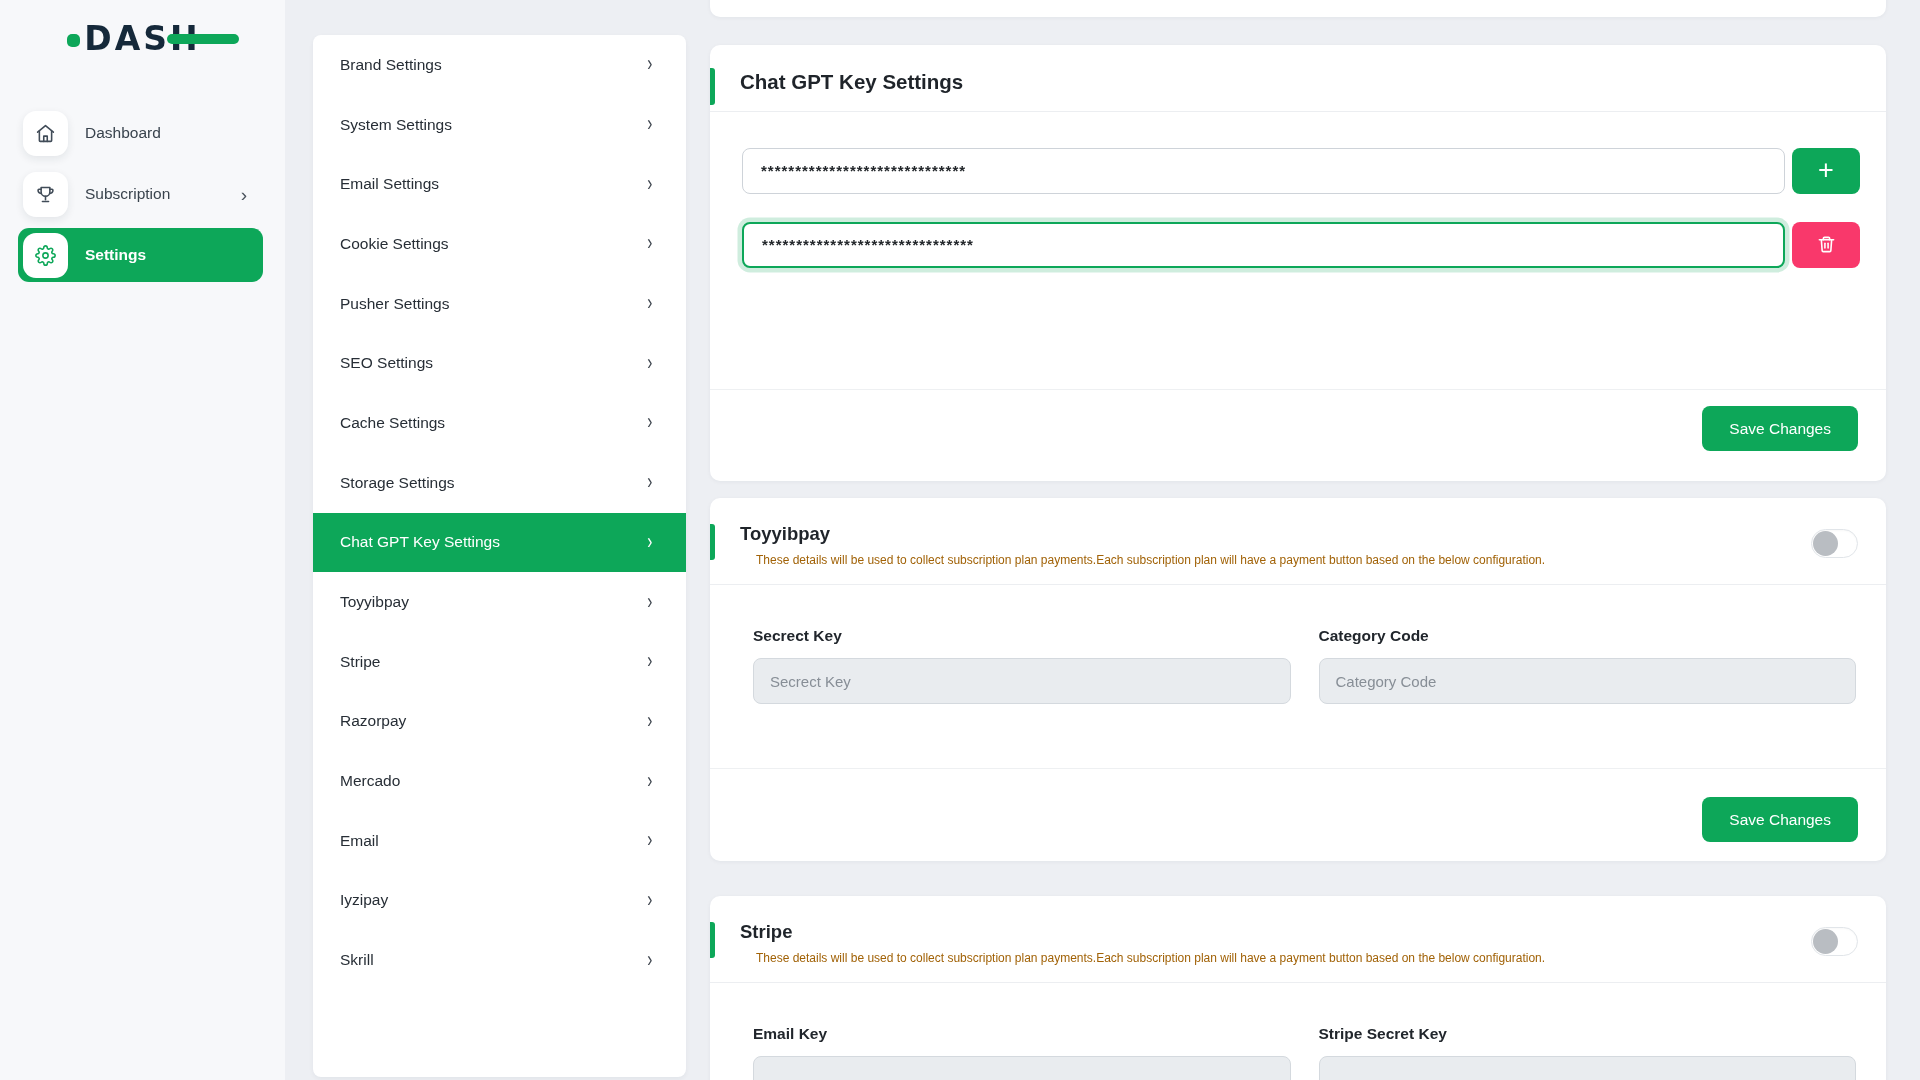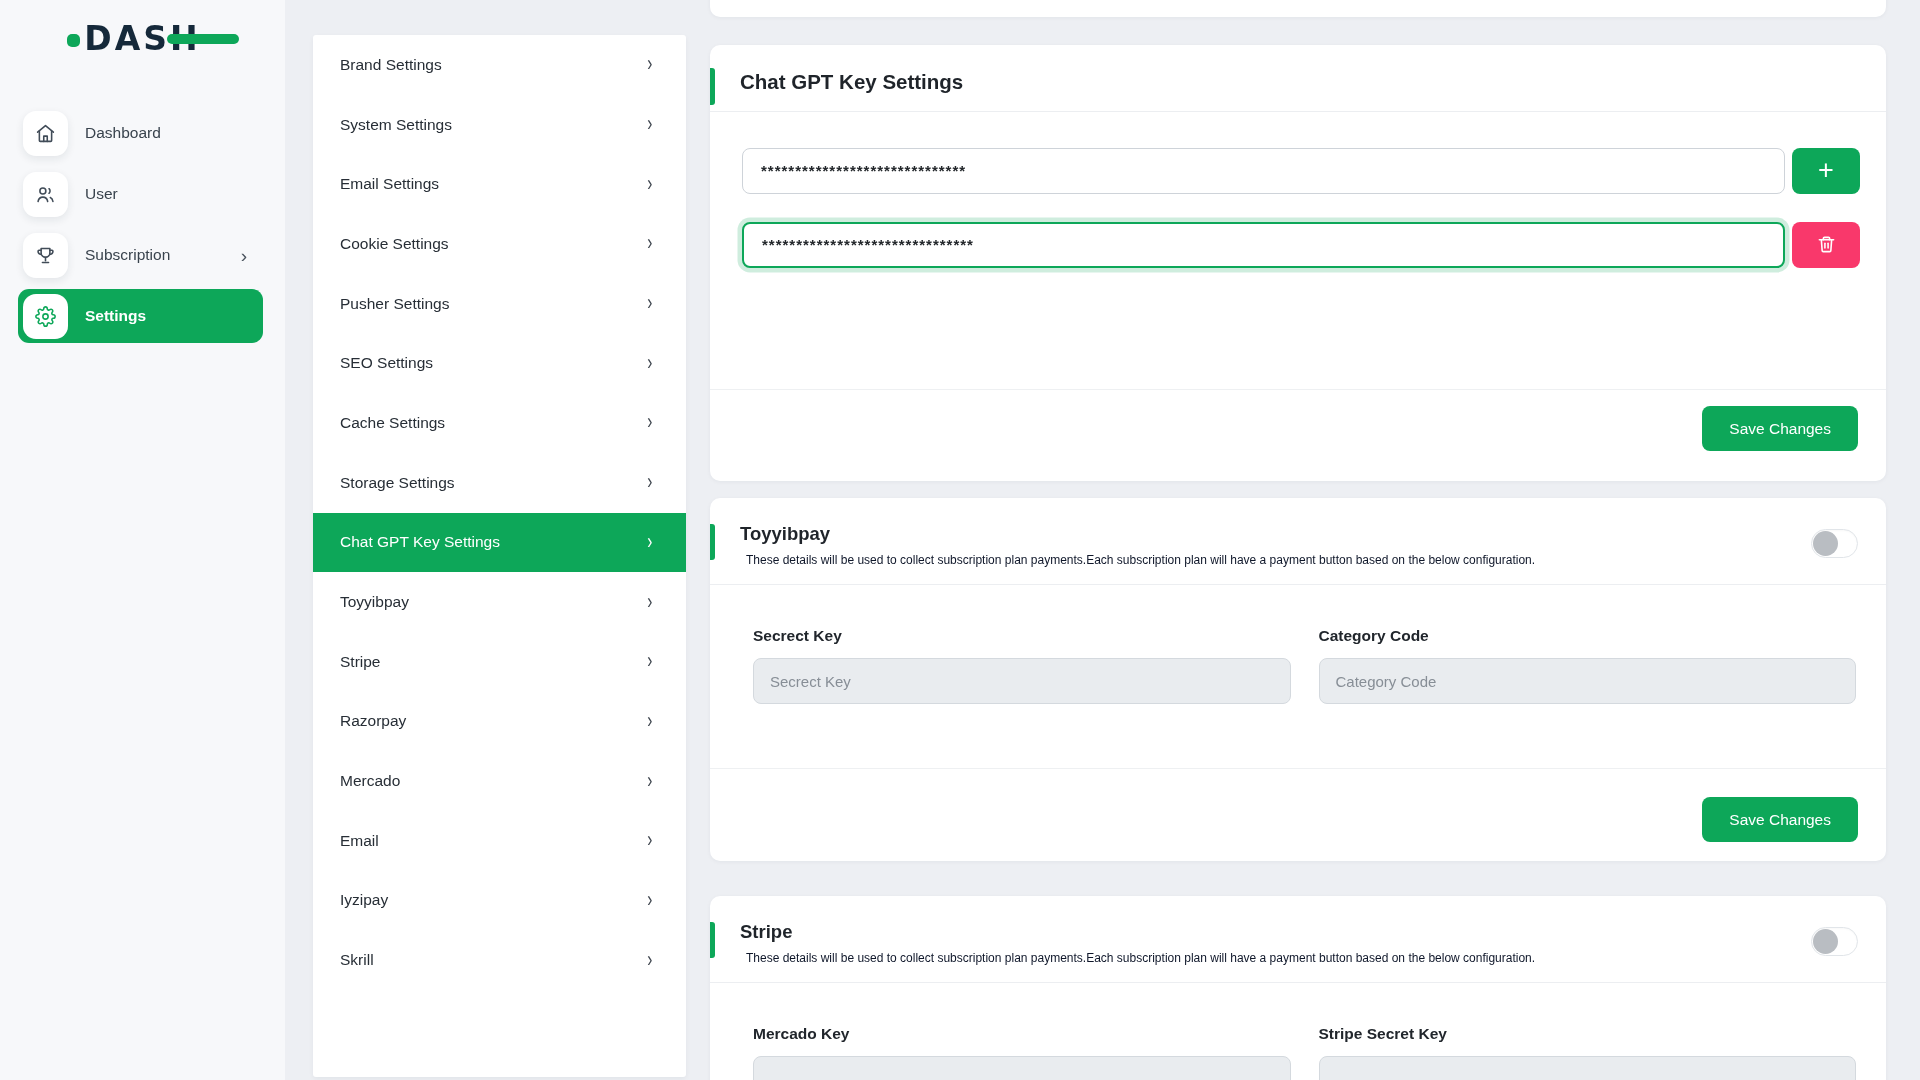--- a/index.html
+++ b/index.html
@@ -35,21 +35,21 @@
   .nav-item.active::before {
     content:""; position:absolute; left:18px; right:22px; top:-2px; bottom:-2px;
     background:#0da759; border-radius:11px;
   }
   .nav-item.active .nav-label { color:#fff; font-weight:700; }
   .nav-item.active .icon-box { color:#0da759; box-shadow:none; }
 
   
   .submenu {
     position:absolute; left:313px; top:35px; width:373px; height:1042px;
-    background:#fff; border-radius:3px; box-shadow:0 2px 5px rgba(25,35,55,.05); overflow:hidden;
+    background:#fff; border-radius:8px; box-shadow:0 2px 5px rgba(25,35,55,.05); overflow:hidden;
   }
   .submenu-item {
     height:59.7px; display:flex; align-items:center; padding:0 33px 0 27px;
     font-size:15.5px; color:#272e36; cursor:pointer;
   }
   .chev { margin-left:auto; color:#3e454e; font-size:17px; line-height:1; transform:scale(.9,1.25); }
   .submenu-item.active { background:#0da759; color:#fff; }
   .submenu-item.active .chev { color:#fff; }
 
   
@@ -60,21 +60,21 @@
   #toyyibpay-card { top:498px; height:363px; }
   #stripe-card { top:896px; height:230px; }
 
   .accent { position:absolute; left:0; width:5px; background:#0da759; border-radius:0 3px 3px 0; }
 
   .card-head { position:relative; padding:24px 30px 15px 30px; border-bottom:1px solid #eceef1; }
   .card-title { margin:0; font-size:20.5px; font-weight:700; color:#1f242a; line-height:1.3; }
   .card-sub { margin:4px 0 0; font-size:12.5px; color:#83888f; }
 
   .pay-title { margin:0; font-size:18.5px; font-weight:700; color:#1f242a; line-height:1.3; }
-  .pay-desc { margin:7px 6px 0; font-size:12px; color:#0f172a; }
+  .pay-desc { margin:7px 16px 0; font-size:12px; color:#a16207; }
 
   .key-row { display:flex; gap:7px; margin:0 26px 0 32px; align-items:stretch; }
   .key-row.first { margin-top:36px; }
   .key-row + .key-row { margin-top:28px; }
   .key-input {
     flex:1; height:46px; border:1px solid #ced3d9; border-radius:8px; padding:0 18px;
     font-size:15px; font-weight:600; letter-spacing:1px; color:#23272b; background:#fff; outline:none;
     font-family:"Liberation Sans", sans-serif;
   }
   .key-input.focused { border:2px solid #0da759; box-shadow:0 0 0 4.5px rgba(13,167,89,.20); }
@@ -130,31 +130,20 @@
       <span class="icon-box">
         <svg viewBox="0 0 24 24" fill="none" stroke="currentColor" stroke-width="1.8" stroke-linecap="round" stroke-linejoin="round">
             <path d="M3 10.5 12 3l9 7.5"></path>
             <path d="M5 9.5V20a1 1 0 0 0 1 1h12a1 1 0 0 0 1-1V9.5"></path>
             <path d="M10 21v-6h4v6"></path>
           </svg>
       </span>
       <span class="nav-label">Dashboard</span>
     </div>
 
-    <div class="nav-item">
-      <span class="icon-box">
-        <svg viewBox="0 0 24 24" fill="none" stroke="currentColor" stroke-width="1.8" stroke-linecap="round" stroke-linejoin="round">
-            <circle cx="9" cy="8" r="3.4"></circle>
-            <path d="M3.5 20c.6-3.2 2.8-5 5.5-5s4.9 1.8 5.5 5"></path>
-            <path d="M16 5.4a3.4 3.4 0 0 1 0 5.2"></path>
-            <path d="M17.5 15.4c1.7.7 2.7 2.2 3 4.6"></path>
-          </svg>
-      </span>
-      <span class="nav-label">User</span>
-    </div>
 
     <div class="nav-item">
       <span class="icon-box">
         <svg viewBox="0 0 24 24" fill="none" stroke="currentColor" stroke-width="1.8" stroke-linecap="round" stroke-linejoin="round">
             <path d="M7 4h10v5a5 5 0 0 1-10 0V4z"></path>
             <path d="M7 6H4.5a1 1 0 0 0-1 1c0 2 1.2 3.4 3.5 3.8"></path>
             <path d="M17 6h2.5a1 1 0 0 1 1 1c0 2-1.2 3.4-3.5 3.8"></path>
             <path d="M12 14v4"></path>
             <path d="M8.5 20h7"></path>
           </svg>
@@ -310,21 +299,21 @@
     <div class="card-head" style="padding-bottom:17px;">
       <h2 class="pay-title">Stripe</h2>
       <p class="pay-desc">These details will be used to collect subscription plan payments.Each subscription plan will have a payment button based on the below configuration.</p>
       <div class="toggle" role="switch" aria-checked="false">
         <span class="knob"></span>
       </div>
     </div>
 
     <div class="pay-body">
       <div>
-        <div class="field-label">Mercado Key</div>
+        <div class="field-label">Email Key</div>
         <input class="gray-input" type="text" placeholder="" style="">
       </div>
       <div>
         <div class="field-label">Stripe Secret Key</div>
         <input class="gray-input" type="text" placeholder="" style="">
       </div>
     </div>
   </section>
 
 </main>

